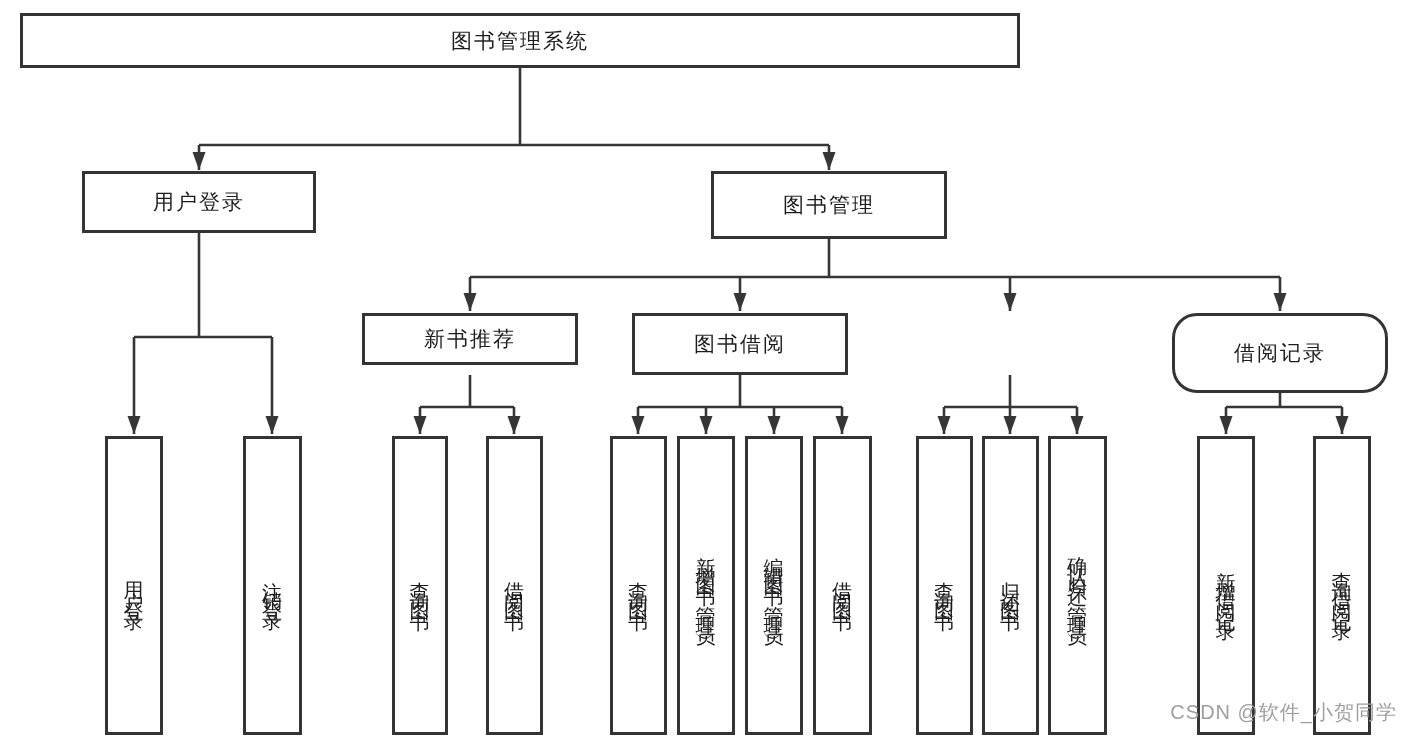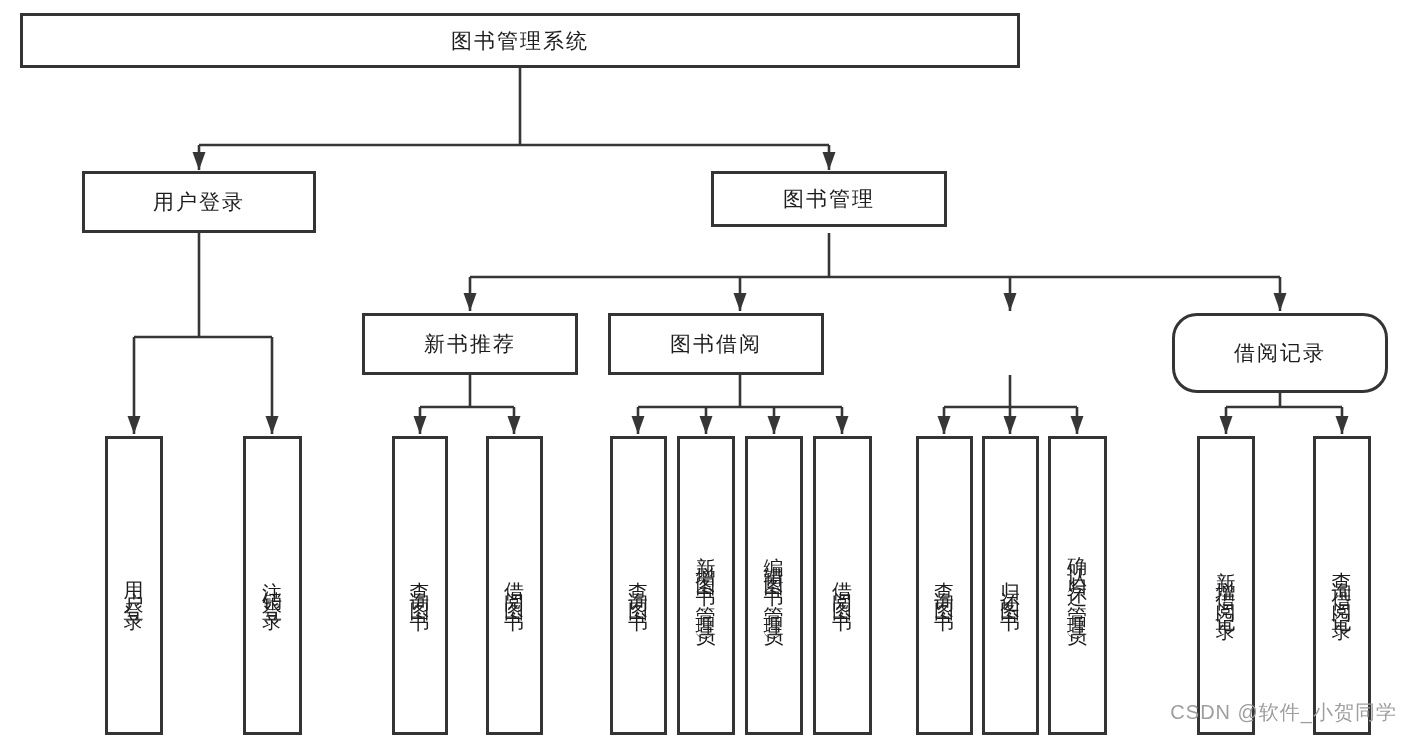--- a/index.html
+++ b/index.html
@@ -92,24 +92,24 @@
       <line x1="1077" y1="407" x2="1077" y2="434" marker-end="url(#arrow)"></line>
 
       <line x1="1226" y1="407" x2="1226" y2="434" marker-end="url(#arrow)"></line>
       <line x1="1342" y1="407" x2="1342" y2="434" marker-end="url(#arrow)"></line>
     </g>
   </svg>
 
   <div class="box h-box" style="left:20px;top:13px;width:1000px;height:55px;">图书管理系统</div>
 
   <div class="box h-box" style="left:82px;top:171px;width:234px;height:62px;">用户登录</div>
-  <div class="box h-box" style="left:711px;top:171px;width:236px;height:56px;">图书管理</div>
+  <div class="box h-box" style="left:711px;top:171px;width:236px;height:68px;">图书管理</div>
 
-  <div class="box h-box" style="left:362px;top:313px;width:216px;height:62px;">新书推荐</div>
-  <div class="box h-box" style="left:608px;top:313px;width:216px;height:62px;">图书借阅</div>
+  <div class="box h-box" style="left:362px;top:313px;width:216px;height:52px;">新书推荐</div>
+  <div class="box h-box" style="left:632px;top:313px;width:216px;height:62px;">图书借阅</div>
   <div class="box h-box" style="left:1172px;top:313px;width:216px;height:80px;border-radius:25px;">借阅记录</div>
 
   <div class="box v-box" style="left:105px;top:436px;width:58px;height:299px;">用户登录</div>
   <div class="box v-box" style="left:243px;top:436px;width:59px;height:299px;">注销登录</div>
 
   <div class="box v-box" style="left:392px;top:436px;width:56px;height:299px;">查询图书</div>
   <div class="box v-box" style="left:486px;top:436px;width:57px;height:299px;">借阅图书</div>
 
   <div class="box v-box" style="left:610px;top:436px;width:57px;height:299px;">查询图书</div>
   <div class="box v-box" style="left:677px;top:436px;width:58px;height:299px;">新增图书（管理员）</div>

